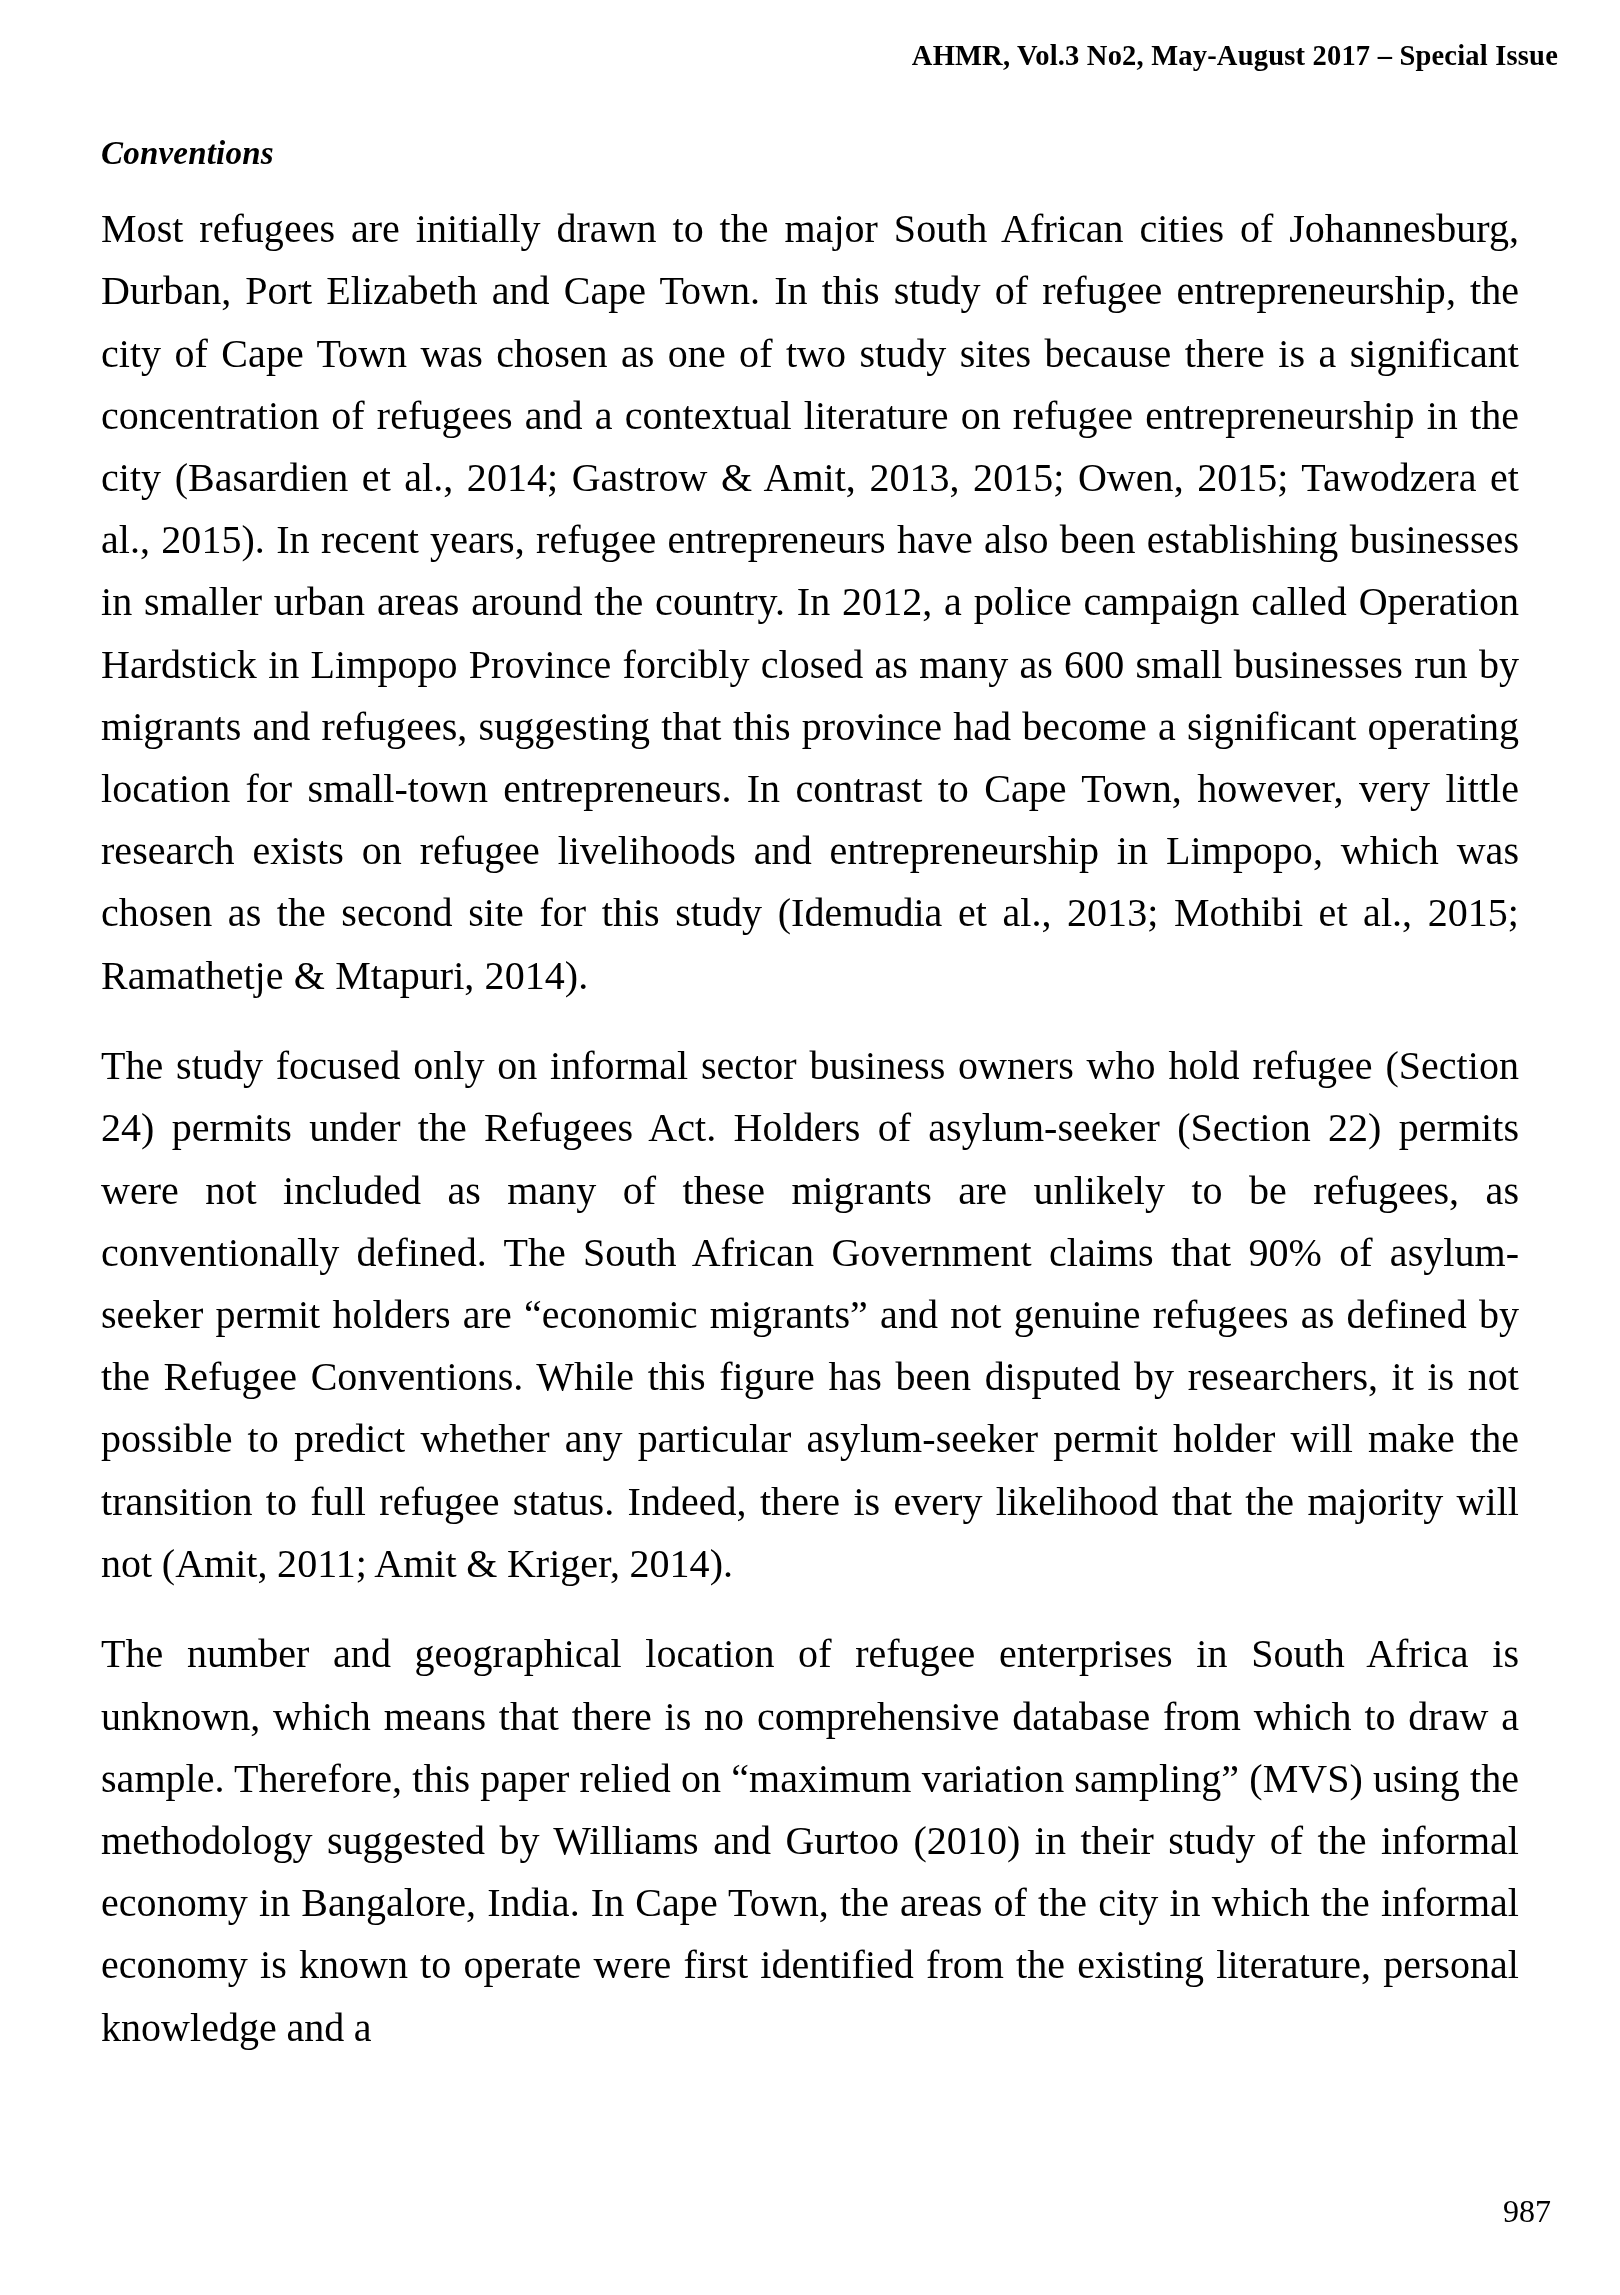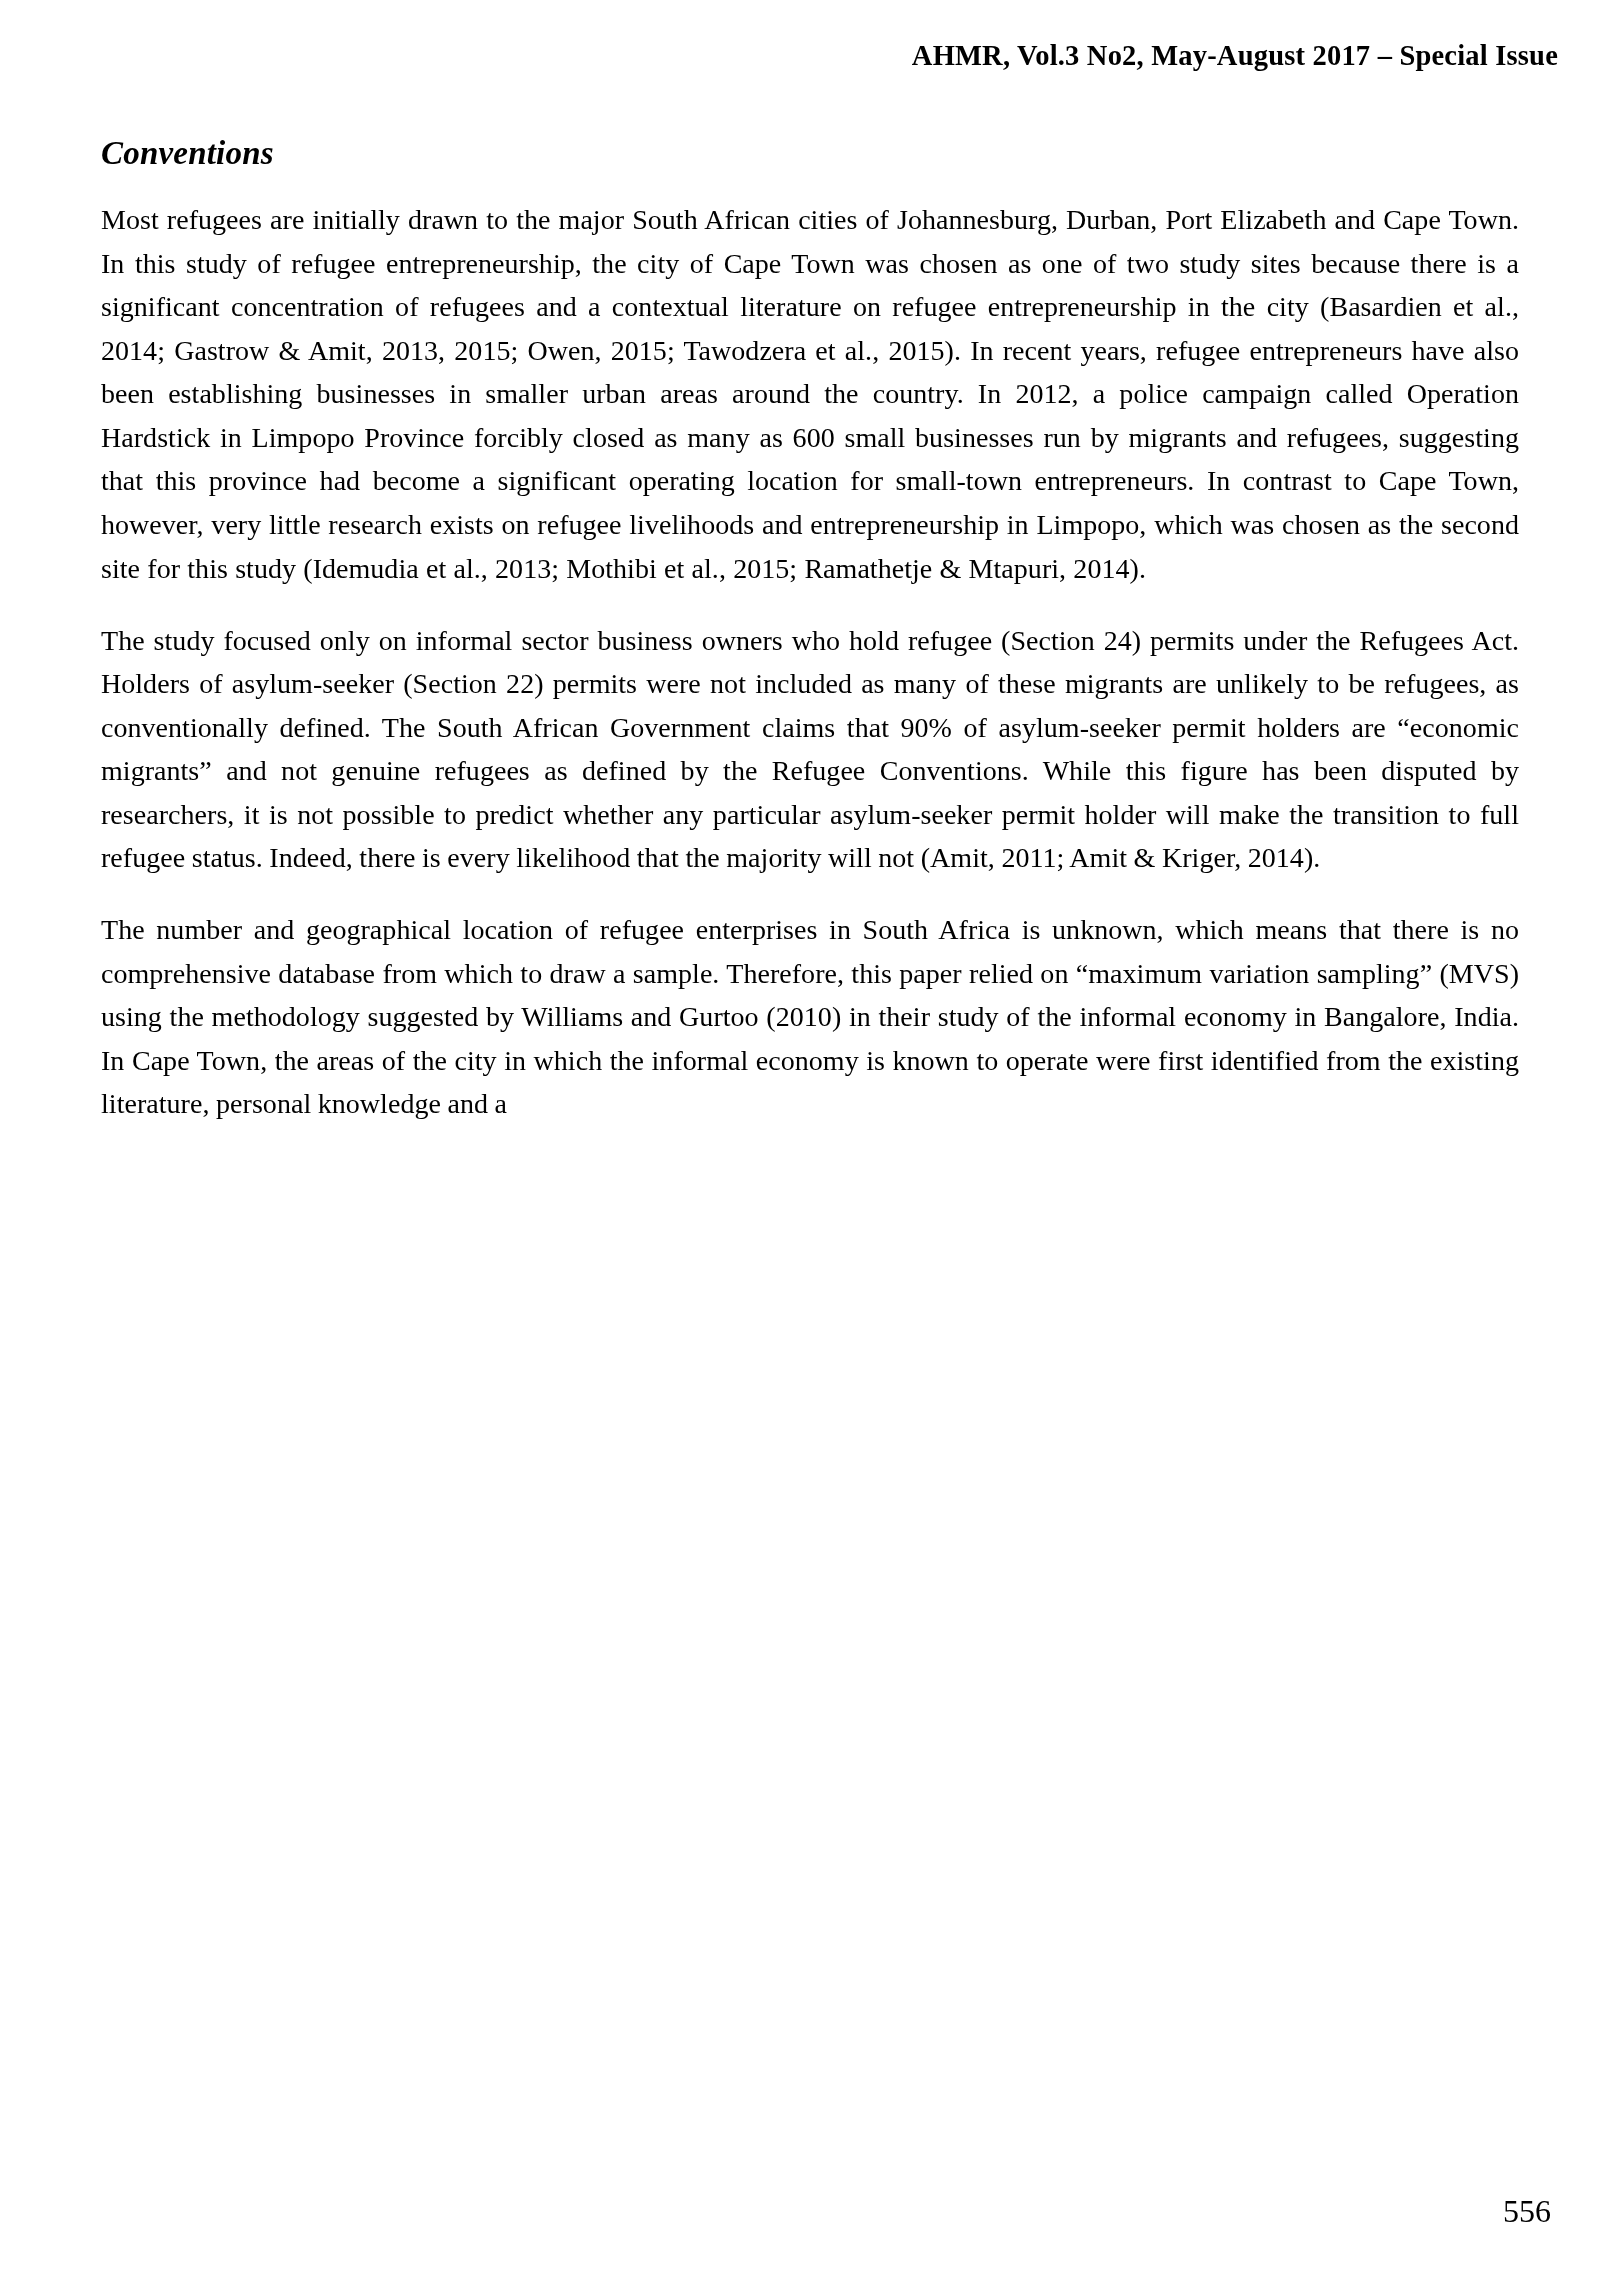--- a/index.html
+++ b/index.html
@@ -52,21 +52,21 @@
     margin: 0 0 27px 0;
     font-size: 33px;
     font-weight: bold;
     font-style: italic;
     line-height: 1.1;
     letter-spacing: 0.2px;
   }
 
   p.body-par {
     margin: 0 0 28.5px 0;
-    font-size: 28px;
+    font-size: 40px;
     line-height: 1.555;
     text-align: justify;
     text-justify: inter-word;
     hyphens: none;
     letter-spacing: 0.04px;
     word-spacing: 0.2px;
   }
   p.body-par:last-child {
     margin-bottom: 0;
   }
@@ -99,16 +99,16 @@
     <h2 class="section-title">Conventions</h2>
 
     <p class="body-par">Most refugees are initially drawn to the major South African cities of Johannesburg, Durban, Port Elizabeth and Cape Town. In this study of refugee entrepreneurship, the city of Cape Town was chosen as one of two study sites because there is a significant concentration of refugees and a contextual literature on refugee entrepreneurship in the city (Basardien et al., 2014; Gastrow &amp; Amit, 2013, 2015; Owen, 2015; Tawodzera et al., 2015). In recent years, refugee entrepreneurs have also been establishing businesses in smaller urban areas around the country. In 2012, a police campaign called Operation Hardstick in Limpopo Province forcibly closed as many as 600 small businesses run by migrants and refugees, suggesting that this province had become a significant operating location for small-town entrepreneurs. In contrast to Cape Town, however, very little research exists on refugee livelihoods and entrepreneurship in Limpopo, which was chosen as the second site for this study (Idemudia et al., 2013; Mothibi et al., 2015; Ramathetje &amp; Mtapuri, 2014).</p>
 
     <p class="body-par dense">The study focused only on informal sector business owners who hold refugee (Section 24) permits under the Refugees Act. Holders of asylum-seeker (Section 22) permits were not included as many of these migrants are unlikely to be refugees, as conventionally defined. The South African Government claims that 90% of asylum-seeker permit holders are “economic migrants” and not genuine refugees as defined by the Refugee Conventions. While this figure has been disputed by researchers, it is not possible to predict whether any particular asylum-seeker permit holder will make the transition to full refugee status. Indeed, there is every likelihood that the majority will not (Amit, 2011; Amit &amp; Kriger, 2014).</p>
 
     <p class="body-par dense">The number and geographical location of refugee enterprises in South Africa is unknown, which means that there is no comprehensive database from which to draw a sample. Therefore, this paper relied on “maximum variation sampling” (MVS) using the methodology suggested by Williams and Gurtoo (2010) in their study of the informal economy in Bangalore, India. In Cape Town, the areas of the city in which the informal economy is known to operate were first identified from the existing literature, personal knowledge and a</p>
 
   </div>
 
-  <div class="folio">556</div>
+  <div class="folio">987</div>
 
 </div>
 
 
 </body></html>

